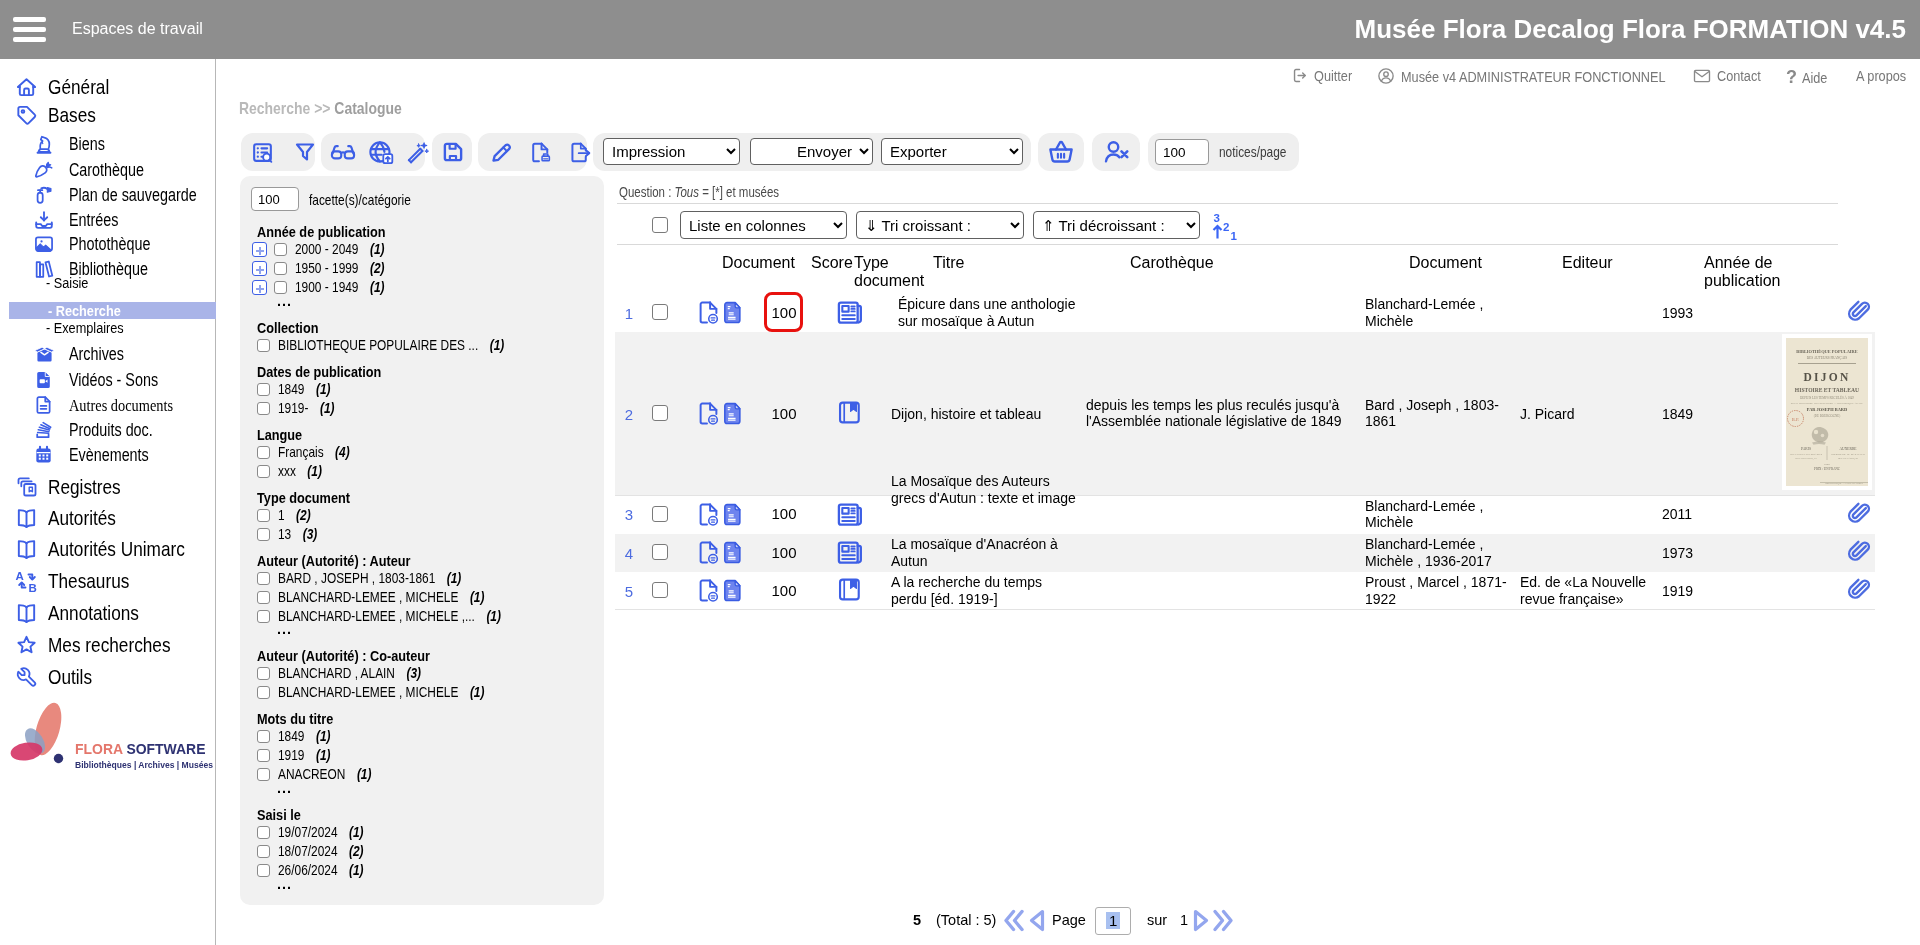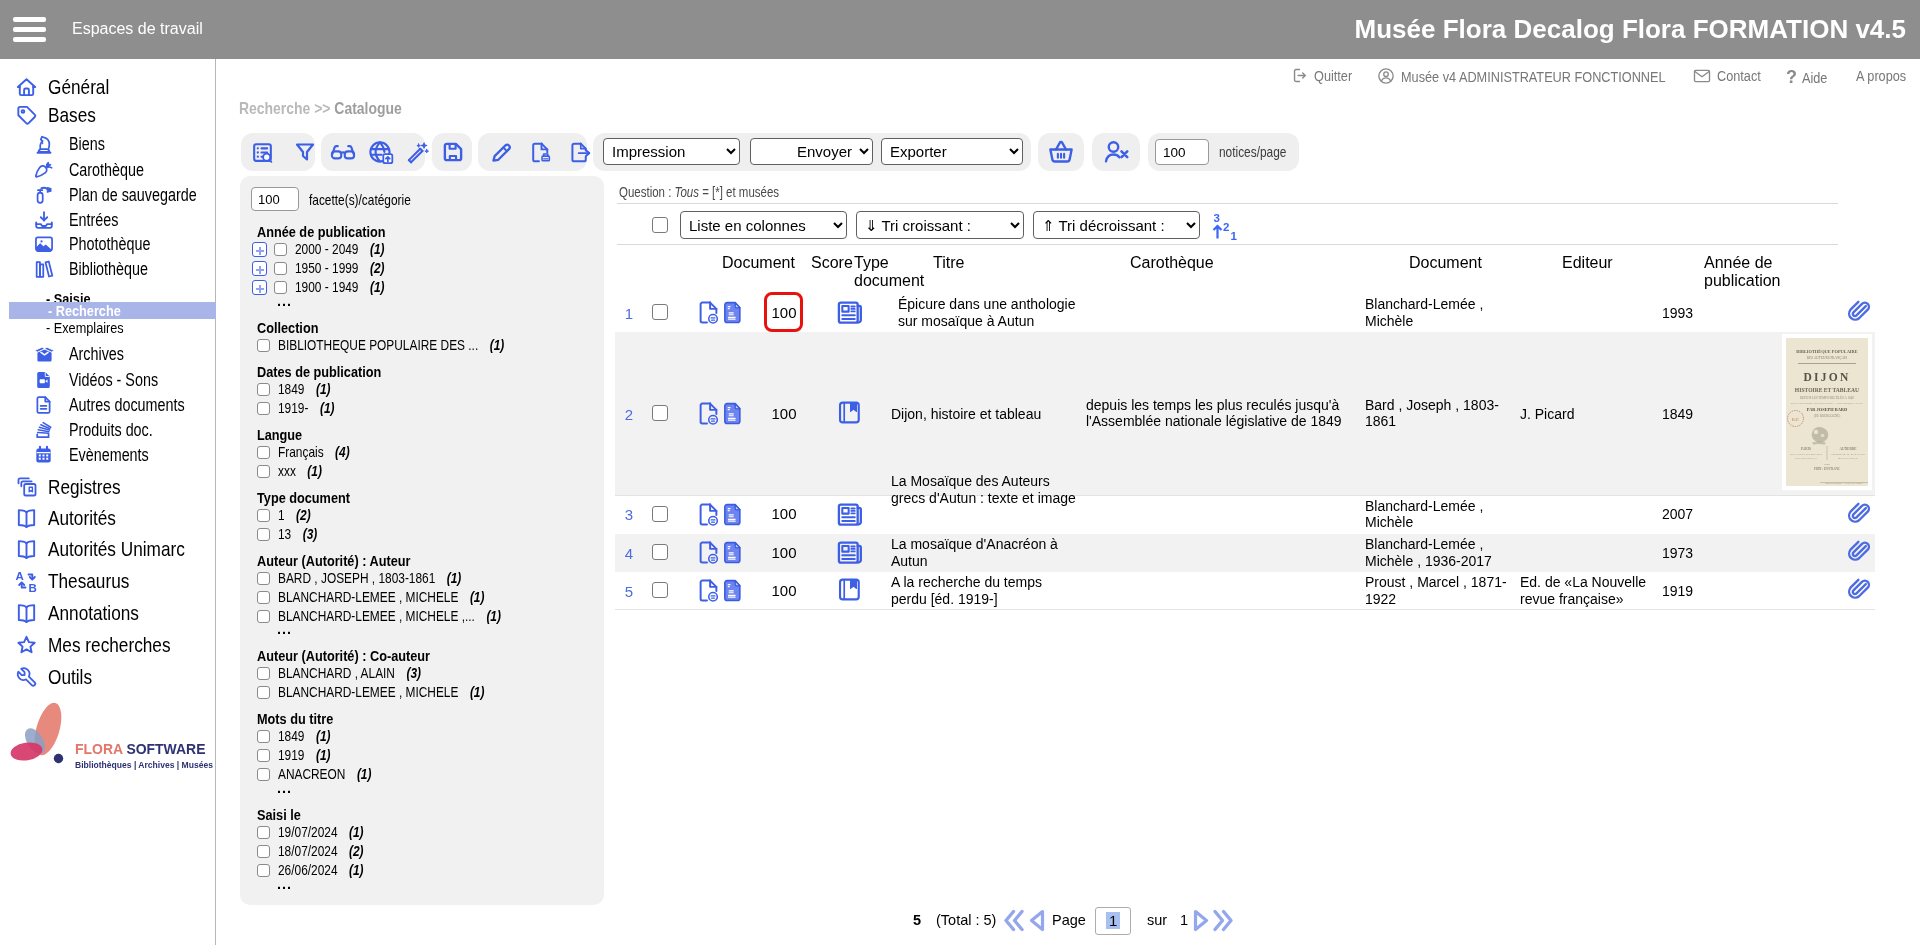--- a/index.html
+++ b/index.html
@@ -140,38 +140,38 @@
     <div class="nav2" style="top:173.5px;"><svg class="icb" width="22" height="22" viewBox="0 0 24 24" stroke="currentColor" fill="none" stroke-linecap="round" stroke-linejoin="round" stroke-width="1.9">
           <rect x="3.2" y="4.8" width="17.6" height="14.4" rx="2.2"></rect>
           <path d="M3.6 16.2 l4.3 -4.3 3.6 3.6 2.3 -2.3 6.2 5.6 a2.2 2.2 0 0 1 -2.1 1.4 h-12 a2.2 2.2 0 0 1 -2.2 -2.2 z" fill="currentColor" stroke-width="1.1"></path>
           <circle cx="9.3" cy="9.2" r="1.2" fill="currentColor" stroke="none"></circle>
         </svg><span class="t nw">Photothèque</span></div>
     <div class="nav2" style="top:198.5px;"><svg class="icb" width="22" height="22" viewBox="0 0 24 24" stroke="currentColor" fill="none" stroke-linecap="round" stroke-linejoin="round" stroke-width="1.9">
           <path d="M4 4.5 h3.6 V20.5 H4 z"></path>
           <path d="M7.6 7 h3.6 V20.5 H7.6 z"></path>
           <path d="M13.6 4.7 l3.6 -0.9 3.9 15.5 -3.6 0.9 z"></path>
         </svg><span class="t nw">Bibliothèque</span></div>
-    <div class="nav3" style="top:231px;font-weight:bold;"><span class="nw">- Saisie</span></div>
+    <div class="nav3" style="top:215px;"><span class="nw">- Saisie</span></div>
     <div id="hl" style="top:242.5px;">
         <span>- Recherche</span>
       </div>
     <div class="nav3" style="top:260px;"><span class="nw">- Exemplaires</span></div>
     <div class="nav2" style="top:284px;"><svg class="icb" width="23" height="23" viewBox="0 0 24 24" fill="none" stroke="currentColor" stroke-linecap="round" stroke-linejoin="round">
           <path d="M4.6 10.4 L12 7 l7.4 3.4 V18.6 a1.3 1.3 0 0 1 -1.3 1.3 H5.9 a1.3 1.3 0 0 1 -1.3 -1.3 z" fill="currentColor" stroke="none"></path>
           <path d="M8.3 10.2 L12 12.8 L15.7 10.2" stroke="#fff" stroke-width="1.6" fill="none"></path>
           <path d="M4.3 9.8 L1.9 8.4 9.5 5 11.9 6.4 z" fill="currentColor" stroke="#fff" stroke-width="0.8"></path>
           <path d="M19.7 9.8 L22.1 8.4 14.5 5 12.1 6.4 z" fill="currentColor" stroke="#fff" stroke-width="0.8"></path>
         </svg><span class="t nw">Archives</span></div>
     <div class="nav2" style="top:309.5px;"><svg class="icb" width="21" height="21" viewBox="0 0 24 24" fill="none">
           <path d="M14 2.8 H6.7 a1.9 1.9 0 0 0 -1.9 1.9 v14.6 a1.9 1.9 0 0 0 1.9 1.9 h10.6 a1.9 1.9 0 0 0 1.9 -1.9 V8 l-5.2 -5.2 z" fill="currentColor"></path>
           <path d="M14 2.8 V8 h5.2" stroke="#fff" stroke-width="1" fill="none"></path>
           <rect x="7.6" y="11" width="6" height="4.6" rx="1" fill="#fff"></rect>
           <path d="M13.9 13.3 l2.7 -1.8 v3.6 z" fill="#fff"></path>
         </svg><span class="t nw">Vidéos - Sons</span></div>
-    <div class="nav2" style="top:334.5px;"><svg class="icb" width="21" height="21" viewBox="0 0 24 24" stroke="currentColor" fill="none" stroke-linecap="round" stroke-linejoin="round" stroke-width="2">
+    <div class="nav2" style="top:334.5px;font-family:Liberation Serif, serif;"><svg class="icb" width="21" height="21" viewBox="0 0 24 24" stroke="currentColor" fill="none" stroke-linecap="round" stroke-linejoin="round" stroke-width="2">
           <path d="M14 3 H6.7 a1.7 1.7 0 0 0 -1.7 1.7 v14.6 a1.7 1.7 0 0 0 1.7 1.7 h10.6 a1.7 1.7 0 0 0 1.7 -1.7 V8 Z"></path>
           <path d="M14 3 V8 h5"></path>
           <path d="M8.7 13 h6.6 M8.7 16.4 h6.6"></path>
         </svg><span class="t nw">Autres documents</span></div>
     <div class="nav2" style="top:359.5px;"><svg class="icb" width="21" height="21" viewBox="0 0 24 24" stroke="currentColor" fill="none" stroke-linecap="round" stroke-linejoin="round" stroke-width="1.8">
           <path d="M4.8 17 v3.2 h13 V17" stroke-width="2"></path>
           <path d="M5.3 14.8 l12.6 0.9"></path>
           <path d="M6 11.8 l12.2 2.1"></path>
           <path d="M7.2 8.8 l11.4 3.3"></path>
           <path d="M9 6 l10.4 4.5"></path>
@@ -539,21 +539,21 @@
         </svg>
       <svg class="abs" style="left:720px; top:502px;" width="23" height="24" viewBox="0 0 22 23">
           <use href="#icon-doc2"></use>
         </svg>
       <div class="cell score" style="left:764px; top:506px; width:40px; text-align:center;">100</div>
       <svg class="abs" style="left:835px; top:500px;" width="29" height="28" viewBox="0 0 23 23">
           <use href="#icon-news"></use>
         </svg>
       <div class="cell" style="left:891px; top:473px;">La Mosaïque des Auteurs<br>grecs d'Autun : texte et image</div>
       <div class="cell" style="left:1365px; top:497.5px;">Blanchard-Lemée ,<br>Michèle</div>
-      <div class="cell" style="left:1662px; top:506px;">2007</div>
+      <div class="cell" style="left:1662px; top:506px;">2011</div>
       <svg class="abs" style="left:1845px; top:500px;" width="27" height="27" viewBox="0 0 24 24">
           <use href="#icon-clip"></use>
         </svg>
 
       <div class="rnum" style="left:622px; top:544.5px; width:14px; text-align:center;">4</div>
       <span class="cb" style="left:652px; top:544px; width:16px; height:16px;"></span>
       <svg class="abs" style="left:696px; top:540px;" width="23" height="24" viewBox="0 0 22 23">
           <use href="#icon-doc1"></use>
         </svg>
       <svg class="abs" style="left:720px; top:540px;" width="23" height="24" viewBox="0 0 22 23">

